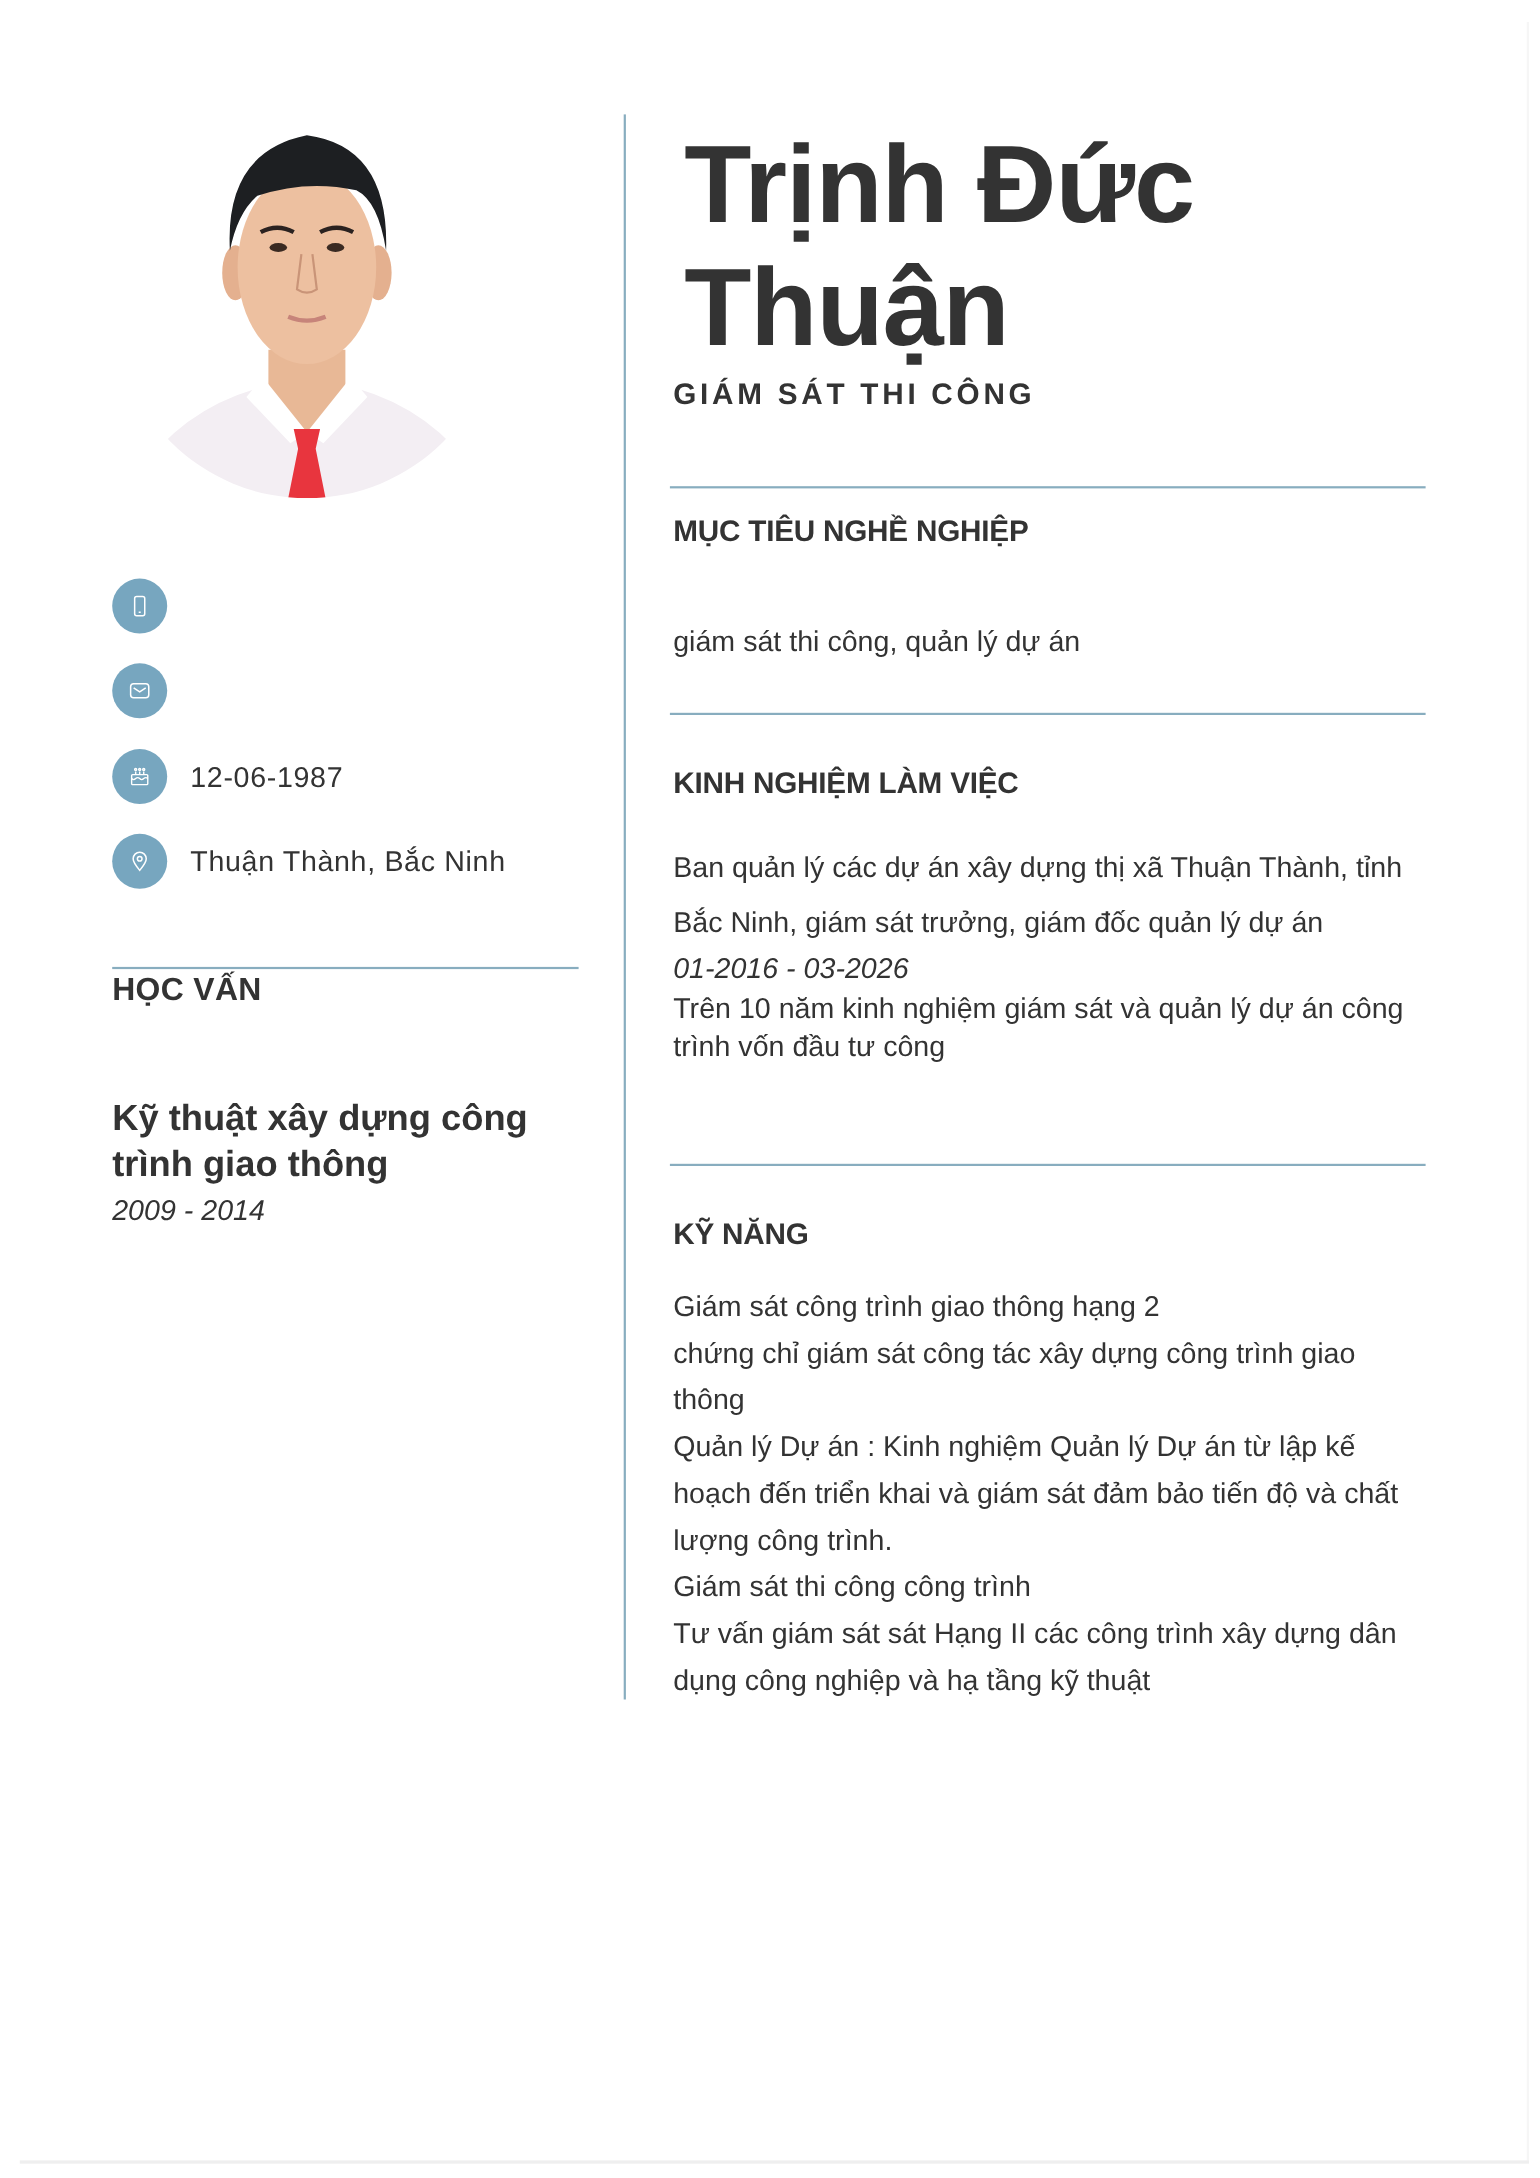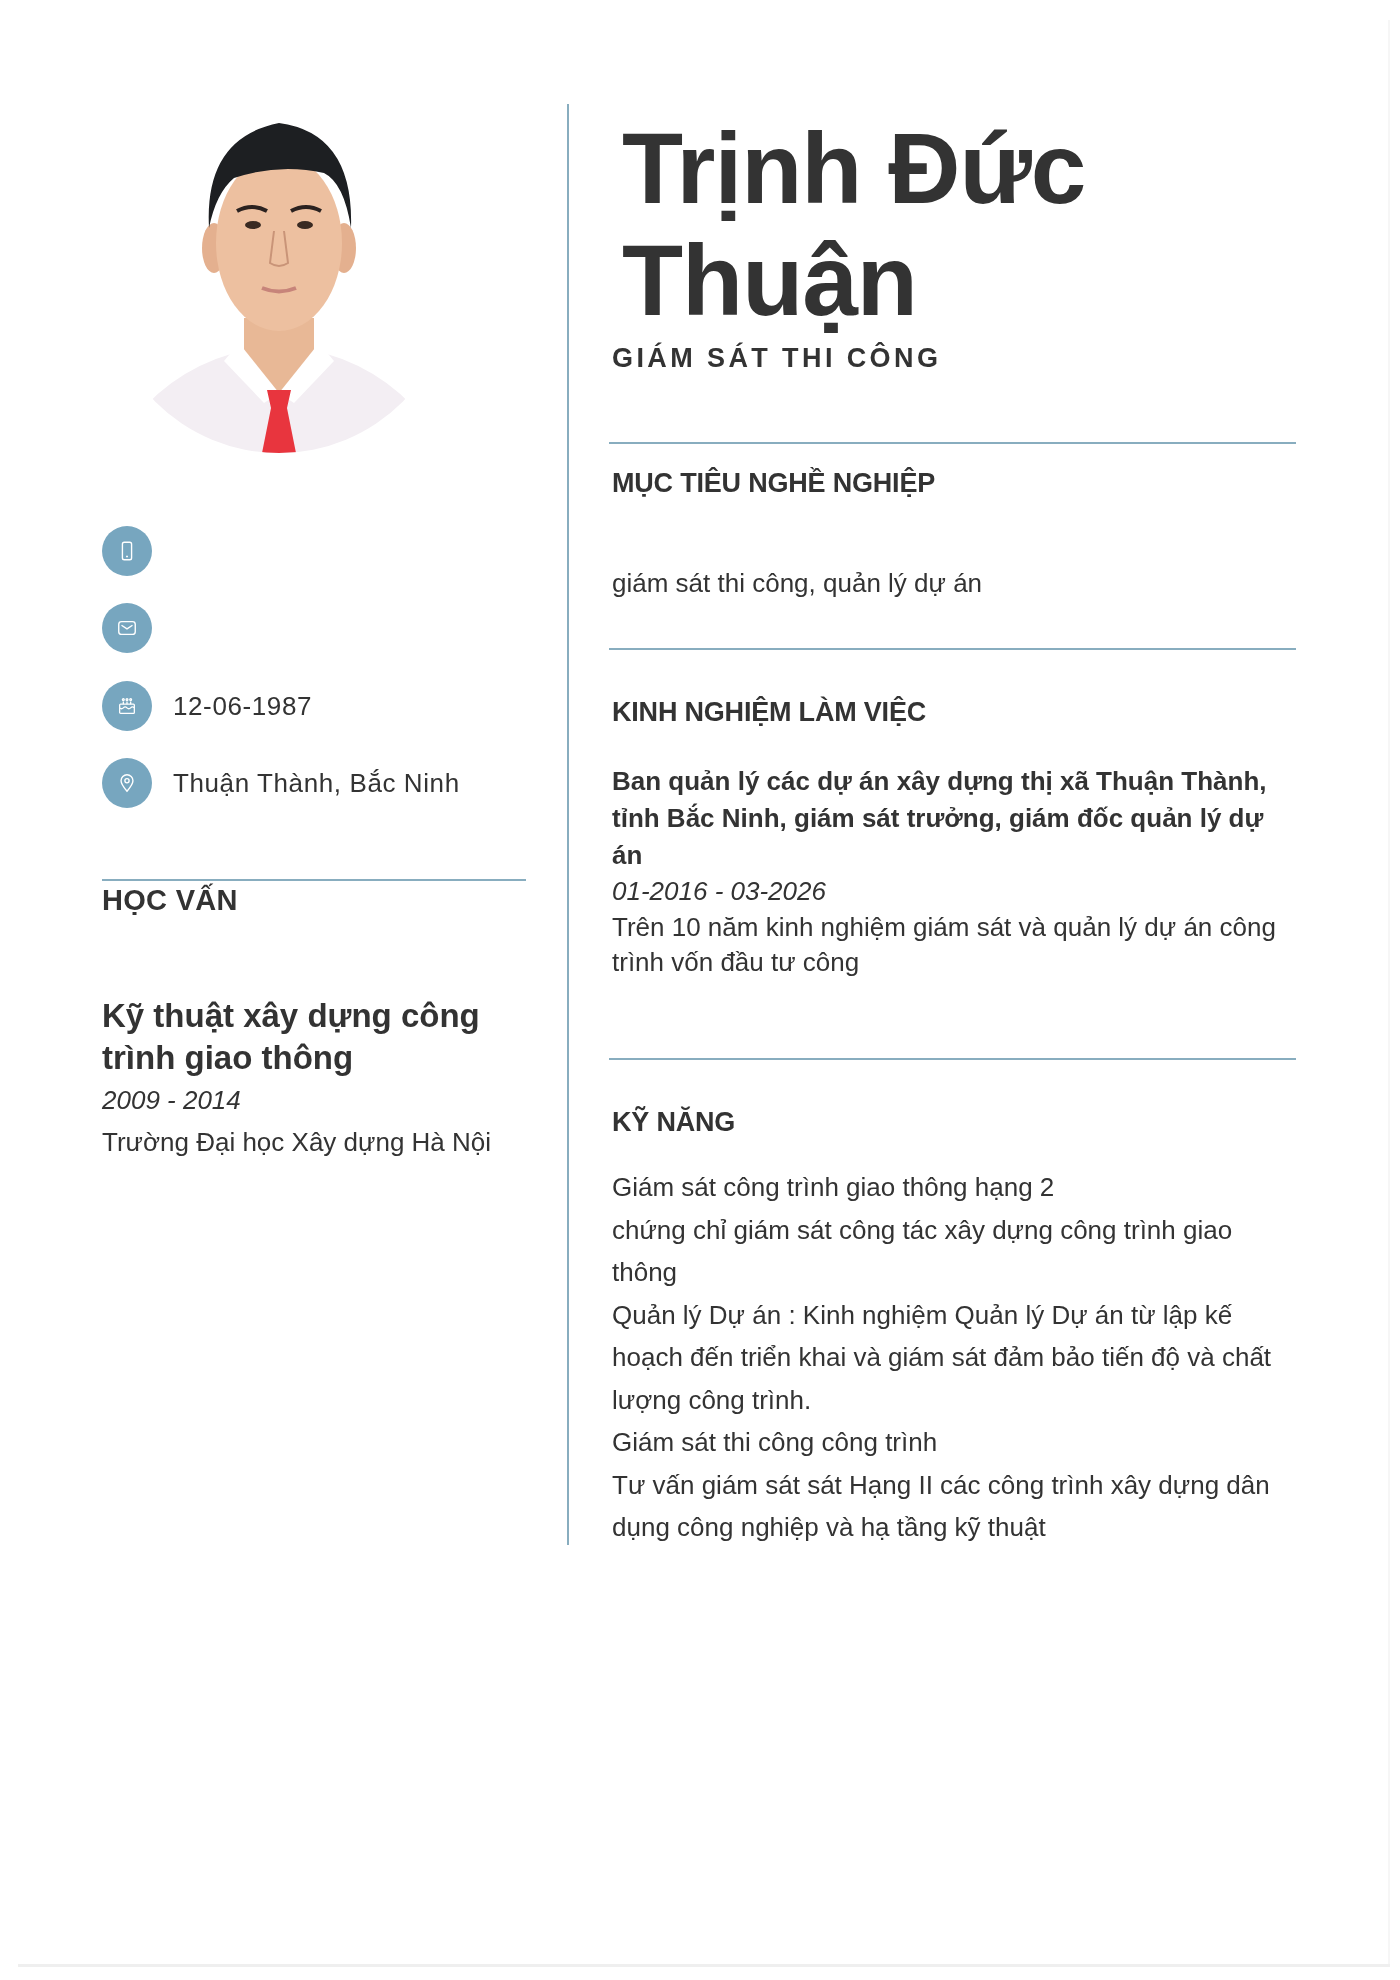--- a/index.html
+++ b/index.html
@@ -31,21 +31,21 @@
   
   .name { position: absolute; left: 610px; top: 100px; margin: 12px; font-size: 100px; font-weight: bold; line-height: 112px; color: #333333; letter-spacing: -1px; width: 700px; }
   .title { position: absolute; left: 612px; top: 343px; font-size: 27px; font-weight: bold; letter-spacing: 3.4px; color: #333333; margin: 0; }
 
   .divider { position: absolute; left: 609px; width: 687px; height: 2px; background: #88adbf; }
 
   .sec-heading { position: absolute; left: 612px; margin: 0; font-size: 27px; font-weight: bold; color: #333333; letter-spacing: -0.2px; }
   .sec-body { position: absolute; left: 612px; width: 690px; font-size: 26px; color: #333333; }
 
   .objective { line-height: 36px; }
-  .exp-company { font-weight: bold; line-height: 37px; }
+  .exp-company { font-weight: normal; line-height: 50px; }
   .exp-date { font-style: italic; line-height: 35.5px; }
   .exp-desc { line-height: 35.5px; }
   .skills-line { line-height: 42.5px; }
 </style>
 </head>
 <body>
 
 <div class="page-edge-right"></div>
 <div class="page-edge-bottom"></div>
 
@@ -125,21 +125,20 @@
       </svg>
   </span>
   <span class="contact-text">Thuận Thành, Bắc Ninh</span>
 </div>
 
 <div class="left-divider"></div>
 <h2 class="left-heading">HỌC VẤN</h2>
 <div class="edu-block">
   <div class="edu-degree">Kỹ thuật xây dựng công trình giao thông</div>
   <div class="edu-date">2009 - 2014</div>
-  <div class="edu-school">Trường Đại học Xây dựng Hà Nội</div>
 </div>
 
 <div class="vline"></div>
 
 <h1 class="name">Trịnh Đức Thuận</h1>
 <div class="title">GIÁM SÁT THI CÔNG</div>
 
 <div class="divider" style="top:442px"></div>
 <h2 class="sec-heading" style="top:468px">MỤC TIÊU NGHỀ NGHIỆP</h2>
 <div class="sec-body objective" style="top:565px">giám sát thi công, quản lý dự án</div>

